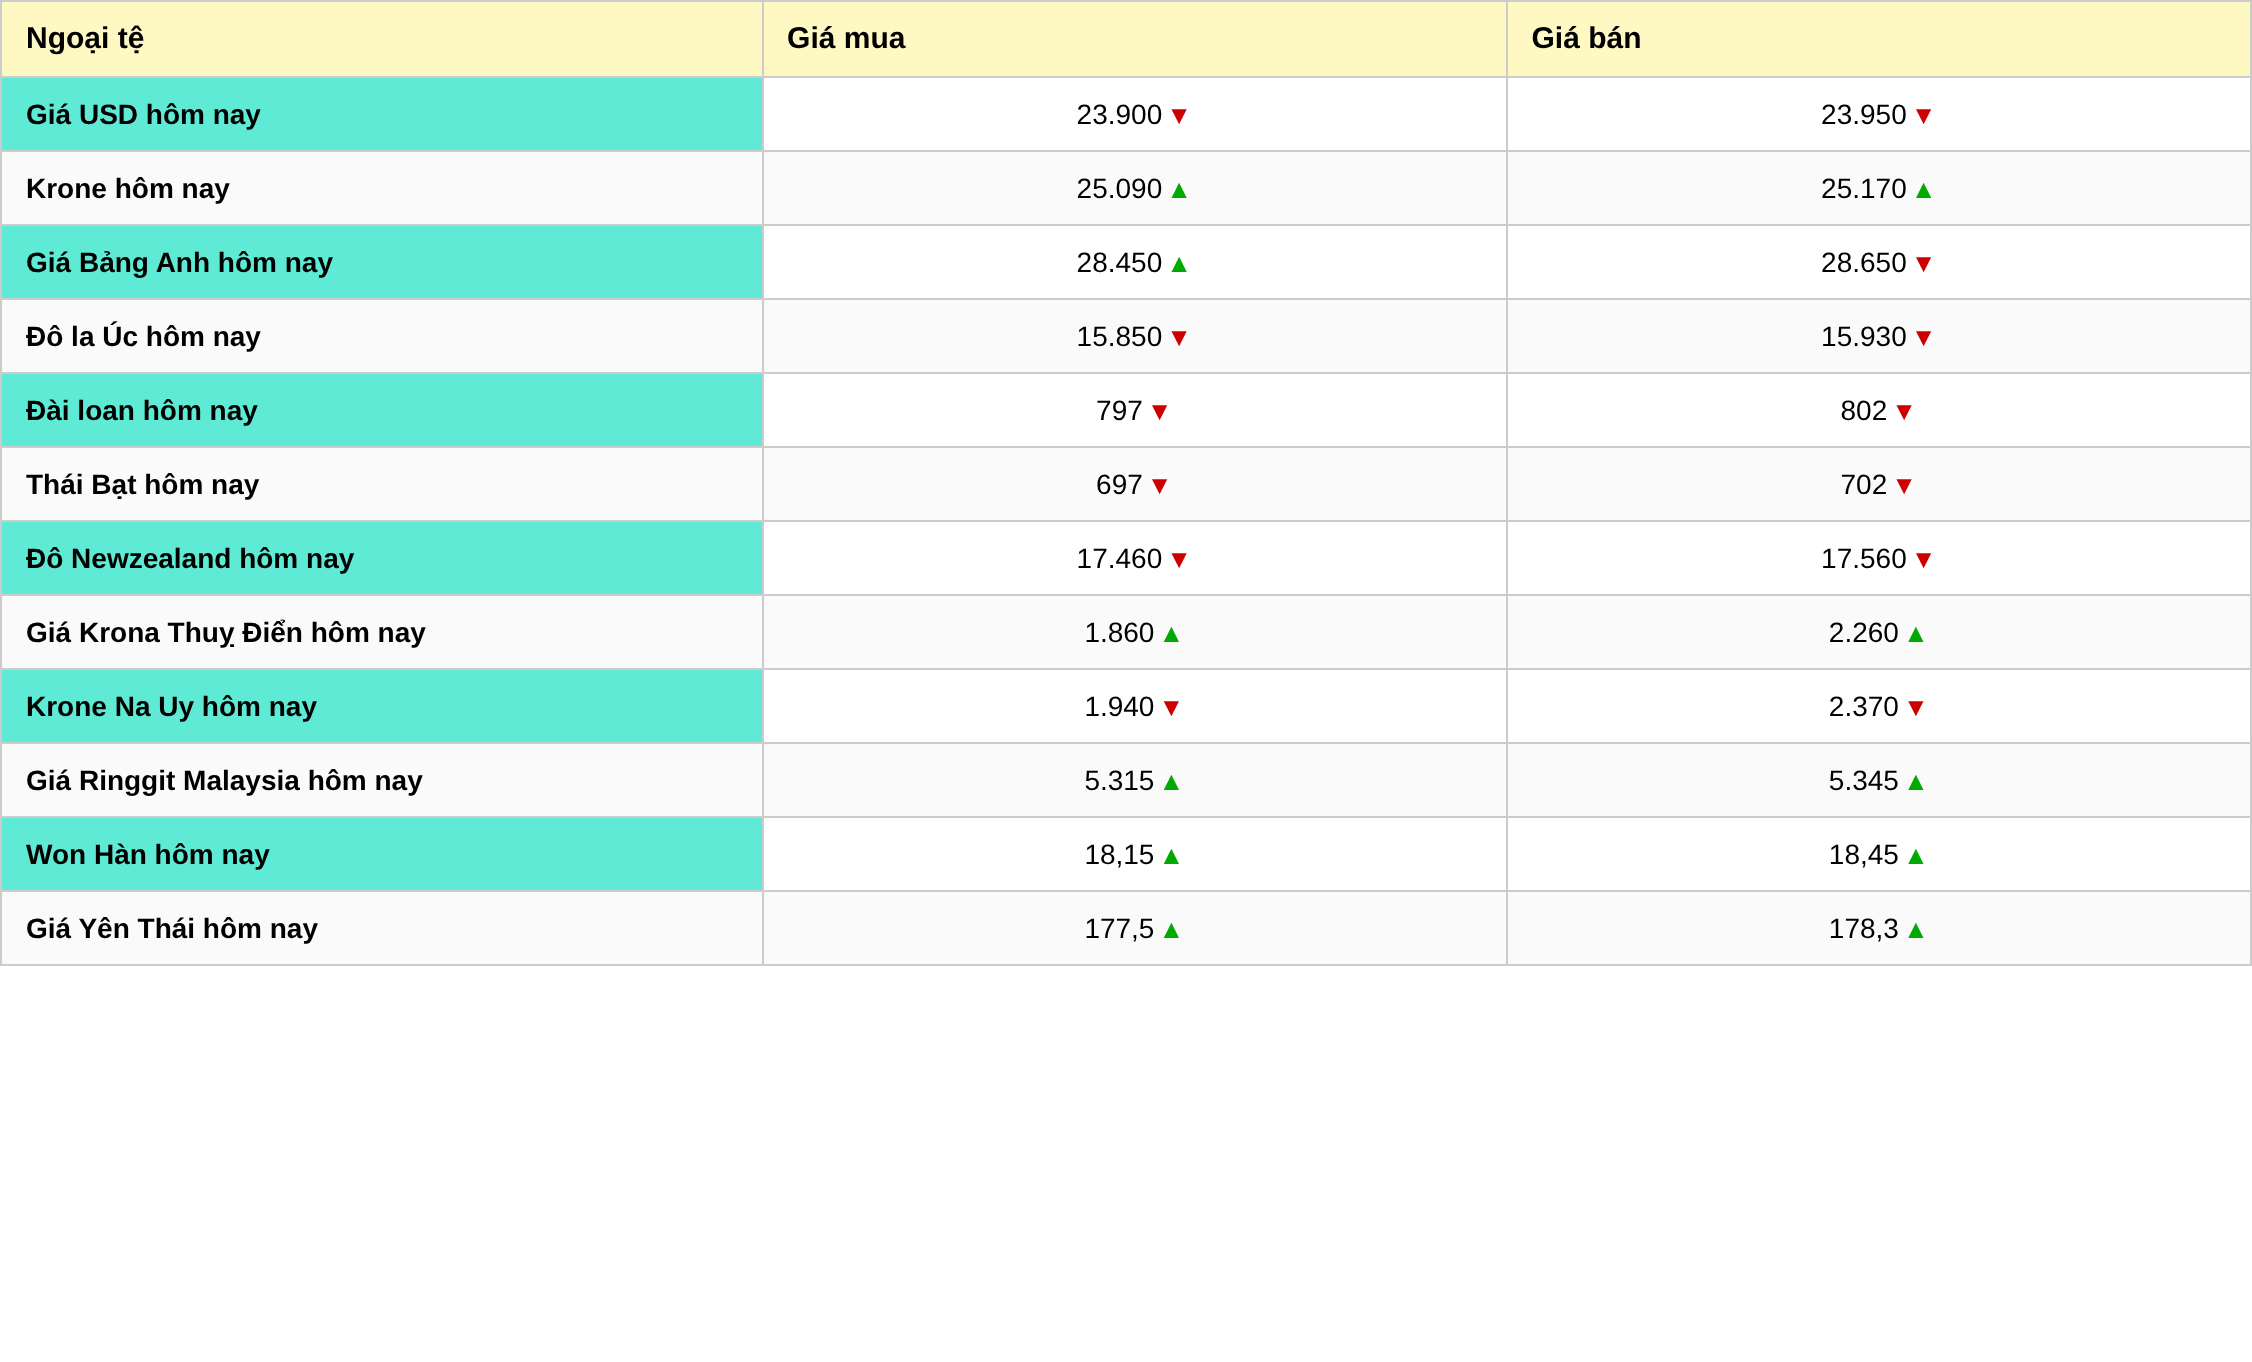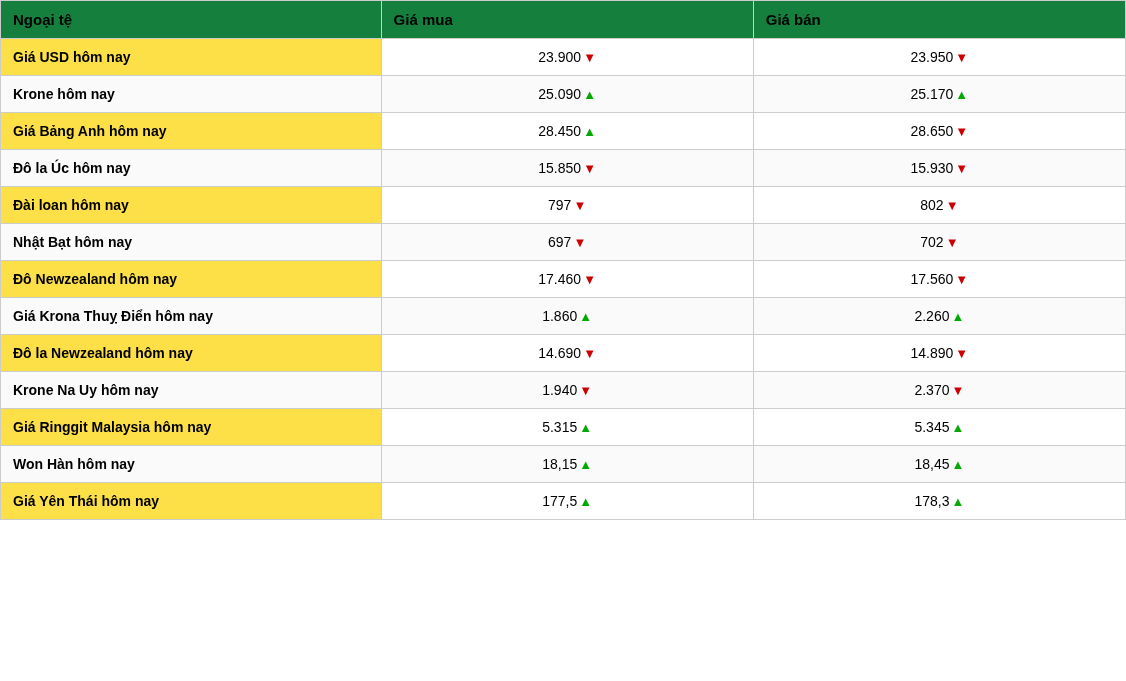--- a/index.html
+++ b/index.html
@@ -16,33 +16,33 @@
     .currency-table {
       width: 100%;
       border-collapse: collapse;
     }
     .currency-table th,
     .currency-table td {
       border: 1px solid #ccc;
       padding: 10px 12px;
     }
     .currency-table thead th {
-      background: #15803d;
+      background: #fef9c3;
       font-weight: bold;
       font-size: 15px;
       text-align: left;
     }
     .currency-table thead th:nth-child(2),
     .currency-table thead th:nth-child(3) {
       text-align: left;
       min-width: 220px;
     }
     .currency-table tbody tr td:first-child {
       font-weight: bold;
-      background: #fde047;
+      background: #5eead4;
     }
     .currency-table tbody tr:nth-child(even) td:first-child {
       background: #fafafa;
     }
     .currency-table tbody tr td:nth-child(2),
     .currency-table tbody tr td:nth-child(3) {
       text-align: right;
       background: #fff;
       white-space: nowrap;
     }
@@ -98,38 +98,33 @@
         <td>Đô la Úc hôm nay</td>
         <td><span class="value-cell">15.850<span class="arrow-down">▼</span></span></td>
         <td><span class="value-cell">15.930<span class="arrow-down">▼</span></span></td>
       </tr>
       <tr>
         <td>Đài loan hôm nay</td>
         <td><span class="value-cell">797<span class="arrow-down">▼</span></span></td>
         <td><span class="value-cell">802<span class="arrow-down">▼</span></span></td>
       </tr>
       <tr>
-        <td>Nhật Bạt hôm nay</td>
+        <td>Thái Bạt hôm nay</td>
         <td><span class="value-cell">697<span class="arrow-down">▼</span></span></td>
         <td><span class="value-cell">702<span class="arrow-down">▼</span></span></td>
       </tr>
       <tr>
         <td>Đô Newzealand hôm nay</td>
         <td><span class="value-cell">17.460<span class="arrow-down">▼</span></span></td>
         <td><span class="value-cell">17.560<span class="arrow-down">▼</span></span></td>
       </tr>
       <tr>
         <td>Giá Krona Thuỵ Điển hôm nay</td>
         <td><span class="value-cell">1.860<span class="arrow-up">▲</span></span></td>
         <td><span class="value-cell">2.260<span class="arrow-up">▲</span></span></td>
-      </tr>
-      <tr>
-        <td>Đô la Newzealand hôm nay</td>
-        <td><span class="value-cell">14.690<span class="arrow-down">▼</span></span></td>
-        <td><span class="value-cell">14.890<span class="arrow-down">▼</span></span></td>
       </tr>
       <tr>
         <td>Krone Na Uy hôm nay</td>
         <td><span class="value-cell">1.940<span class="arrow-down">▼</span></span></td>
         <td><span class="value-cell">2.370<span class="arrow-down">▼</span></span></td>
       </tr>
       <tr>
         <td>Giá Ringgit Malaysia hôm nay</td>
         <td><span class="value-cell">5.315<span class="arrow-up">▲</span></span></td>
         <td><span class="value-cell">5.345<span class="arrow-up">▲</span></span></td>

